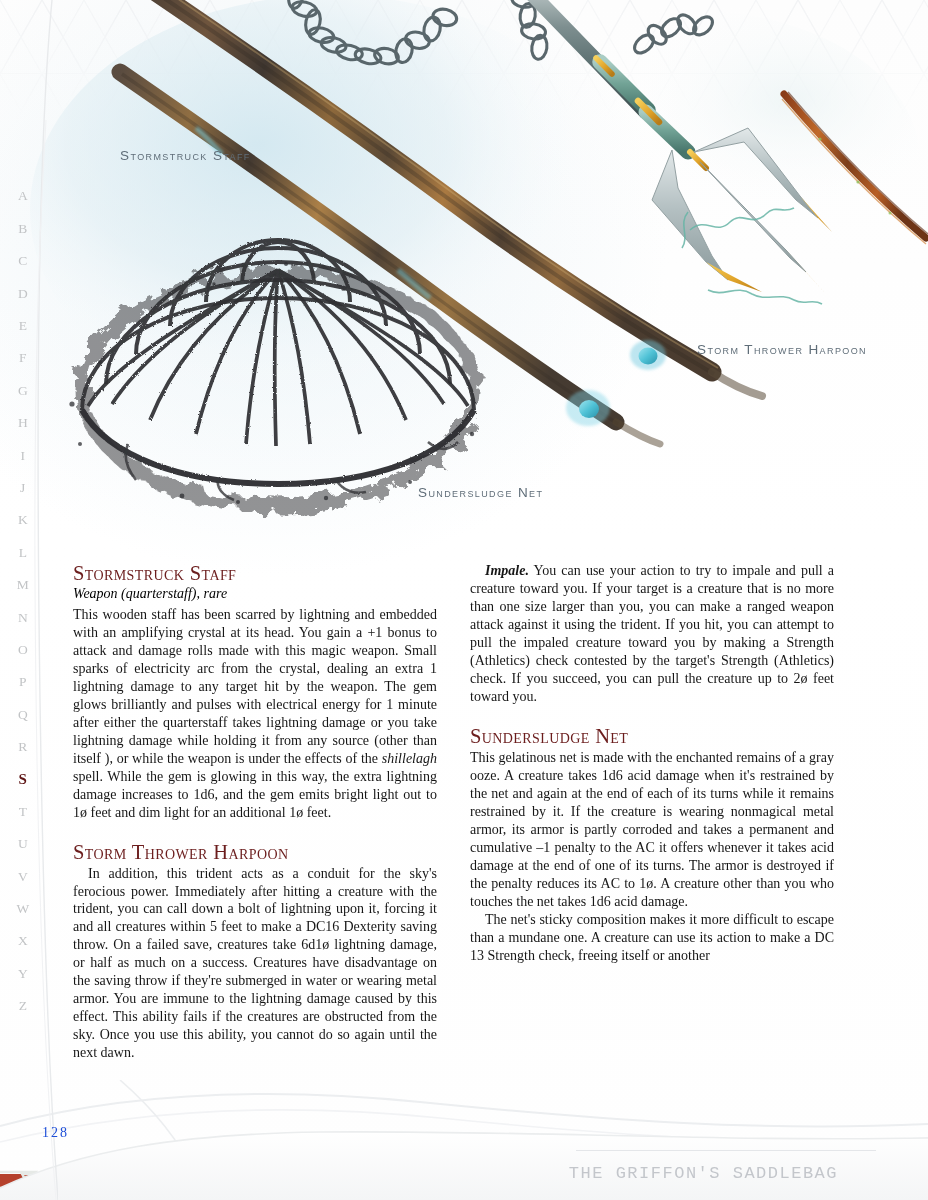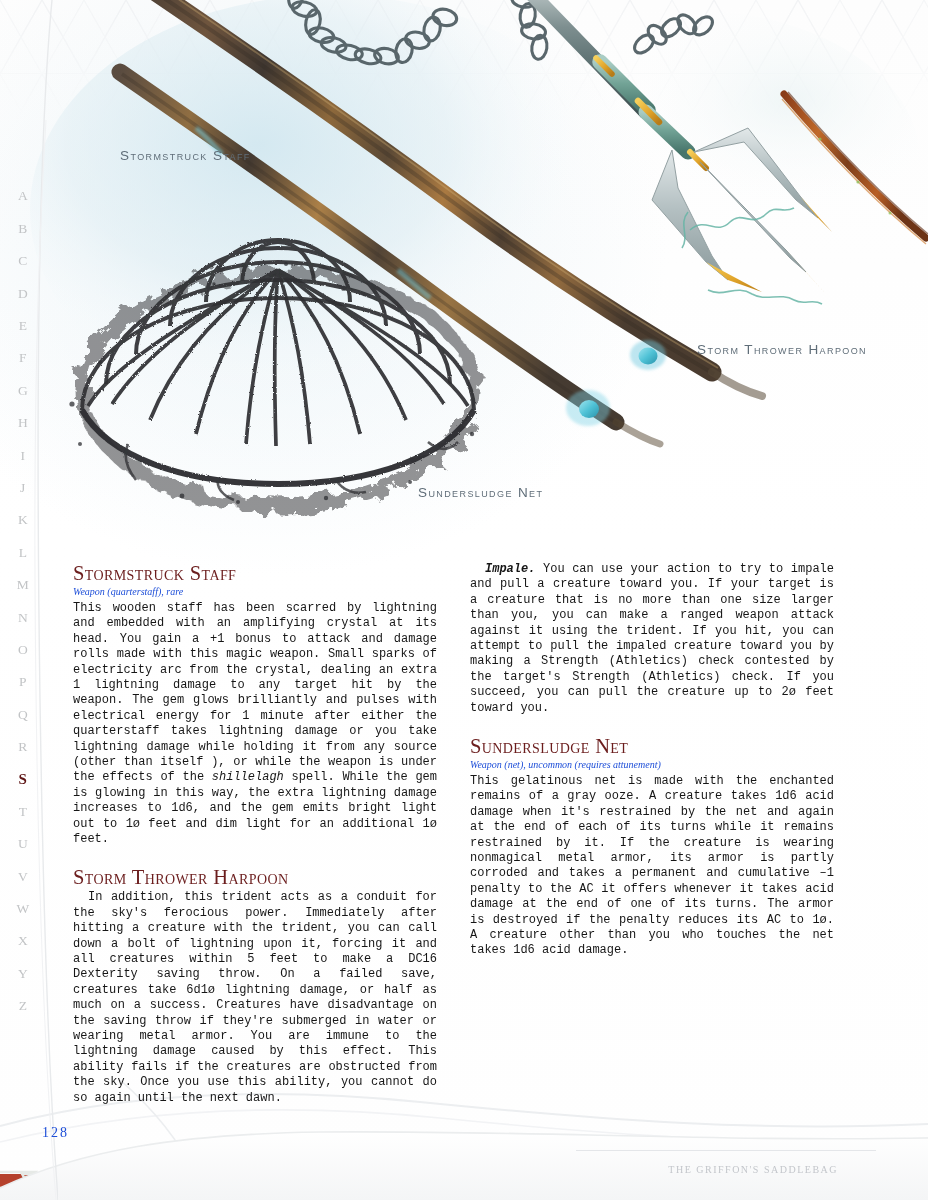--- a/index.html
+++ b/index.html
@@ -119,28 +119,28 @@
     letter-spacing: 0.4px;
     color: #6b1d1d;
     margin: 0 0 1px 0;
     font-weight: normal;
     line-height: 1.12;
   }
   .col > .entry-title.spaced { margin-top: 19px; }
   .entry-sub {
     font-family: "Liberation Serif", serif;
     font-style: italic;
-    font-size: 10px;
-    color: #1d4ed8;
+    font-size: 14px;
+    color: #000000;
     margin: 0 0 3px 0;
     line-height: 1.2;
   }
   p.body {
-    font-family: Liberation Mono, monospace;
-    font-size: 12px;
+    font-family: Liberation Serif, serif;
+    font-size: 14px;
     line-height: 1.285;
     color: #161616;
     margin: 0;
     text-align: justify;
     text-align-last: left;
     hyphens: auto;
   }
   p.body.indent { text-indent: 15px; }
   p.body i { font-style: italic; }
   p.body b { font-weight: bold; font-style: italic; }
@@ -153,22 +153,22 @@
     font-family: "Liberation Serif", serif;
     font-size: 14px;
     letter-spacing: 2px;
     color: #1d4ed8;
     z-index: 7;
   }
   #footer-brand {
     position: absolute;
     right: 90px;
     top: 1164px;
-    font-family: Liberation Serif, serif;
-    font-size: 10px;
+    font-family: Liberation Mono, monospace;
+    font-size: 17px;
     letter-spacing: 1.5px;
     color: #c3c6cb;
     z-index: 7;
     white-space: nowrap;
   }
   #footer-art {
     position: absolute;
     left: 0; bottom: 0;
     width: 928px; height: 120px;
     z-index: 3;
@@ -490,22 +490,22 @@
 
     <h2 class="entry-title spaced">Storm Thrower Harpoon</h2>
     <p class="body indent">In addition, this trident acts as a conduit for the sky's ferocious power. Immediately after hitting a creature with the trident, you can call down a bolt of lightning upon it, forcing it and all creatures within 5 feet to make a DC16 Dexterity saving throw. On a failed save, creatures take 6d1ø lightning damage, or half as much on a success. Creatures have disadvantage on the saving throw if they're submerged in water or wearing metal armor. You are immune to the lightning damage caused by this effect. This ability fails if the creatures are obstructed from the sky. Once you use this ability, you cannot do so again until the next dawn.</p>
   </div>
 
   <div class="col">
     <p class="body" style="visibility:hidden;height:0;margin:0;overflow:hidden"></p>
     <p class="body indent"><b>Impale.</b><span> You can use your action to try to impale and pull a creature toward you. If your target is a creature that is no more than one size larger than you, you can make a ranged weapon attack against it using the trident. If you hit, you can attempt to pull the impaled creature toward you by making a Strength (Athletics) check contested by the target's Strength (Athletics) check. If you succeed, you can pull the creature up to 2ø feet toward you.</span></p>
 
     <h2 class="entry-title spaced">Sundersludge Net</h2>
-    <div class="entry-sub">Weapon (net), uncommon (requires attunement)</div>
     <p class="body">This gelatinous net is made with the enchanted remains of a gray ooze. A creature takes 1d6 acid damage when it's restrained by the net and again at the end of each of its turns while it remains restrained by it. If the creature is wearing nonmagical metal armor, its armor is partly corroded and takes a permanent and cumulative –1 penalty to the AC it offers whenever it takes acid damage at the end of one of its turns. The armor is destroyed if the penalty reduces its AC to 1ø. A creature other than you who touches the net takes 1d6 acid damage.</p>
+    <p class="body indent">The net's sticky composition makes it more difficult to escape than a mundane one. A creature can use its action to make a DC 13 Strength check, freeing itself or another</p>
   </div>
 </div>
 
 <div id="page-number">128</div>
 <div id="footer-rule"></div>
 <div id="footer-brand">THE GRIFFON'S SADDLEBAG</div>
 
 <svg id="footer-art" viewBox="0 0 928 120" preserveAspectRatio="none">
   <defs>
     <linearGradient id="ribbonWhite" x1="0" y1="0" x2="0" y2="1">

